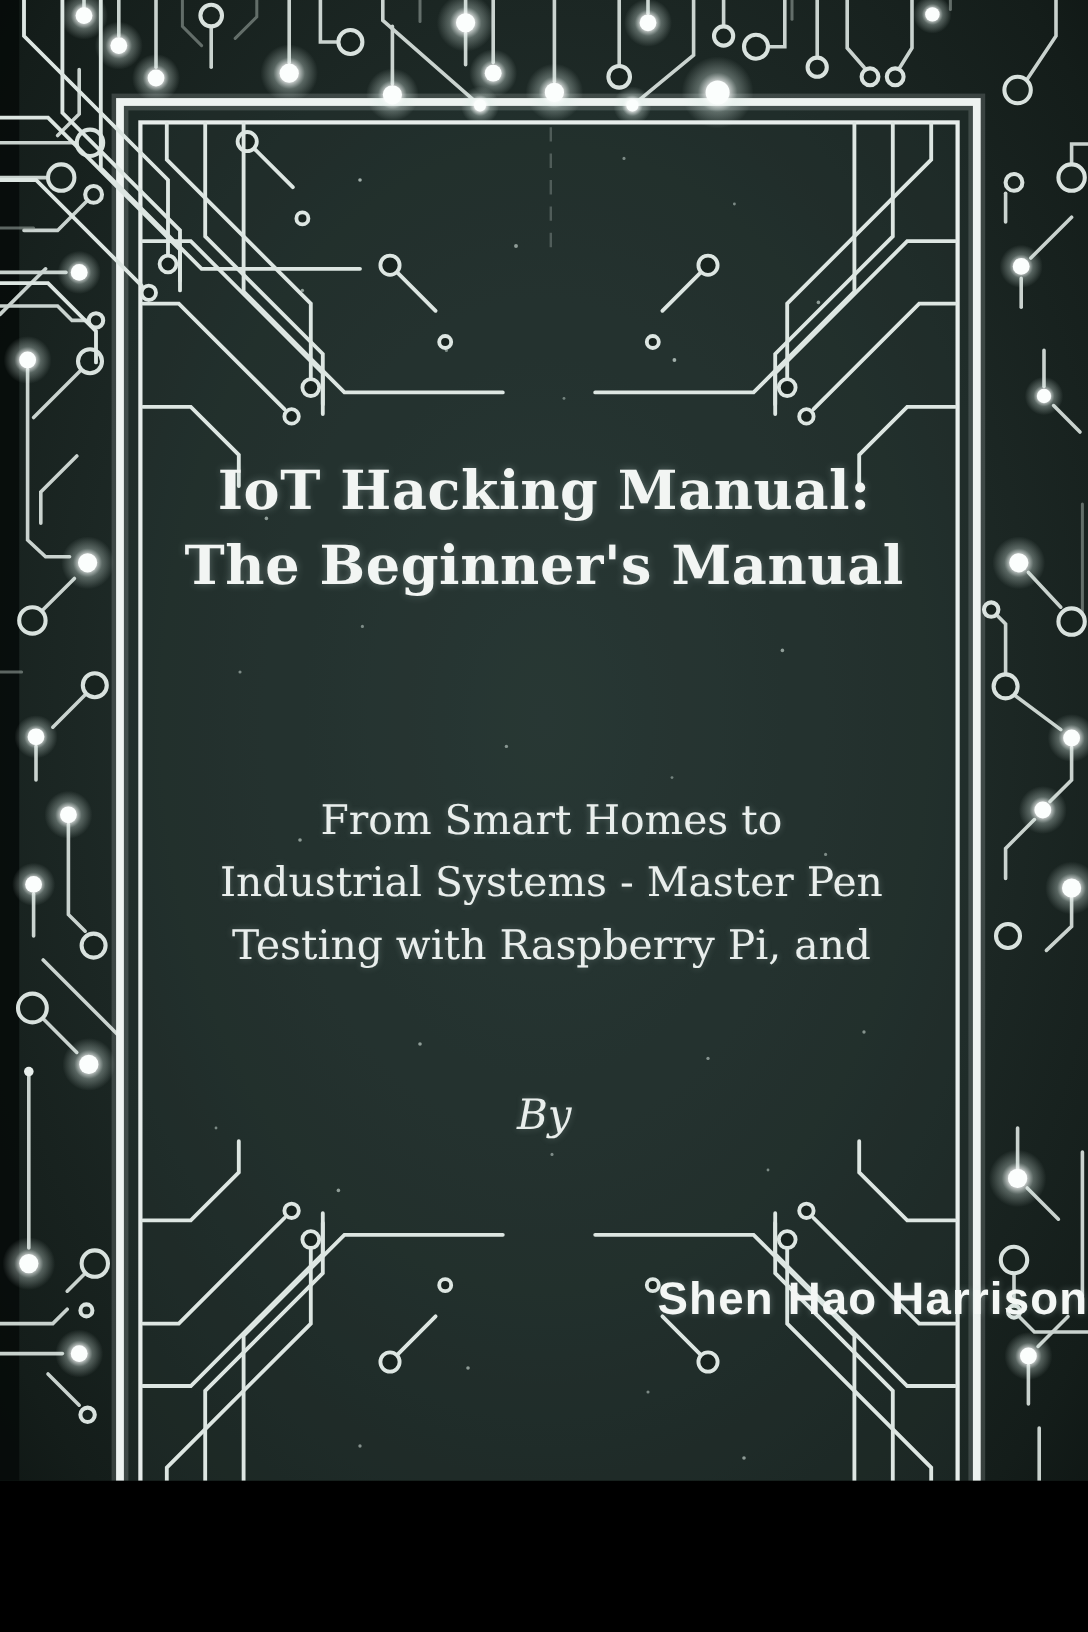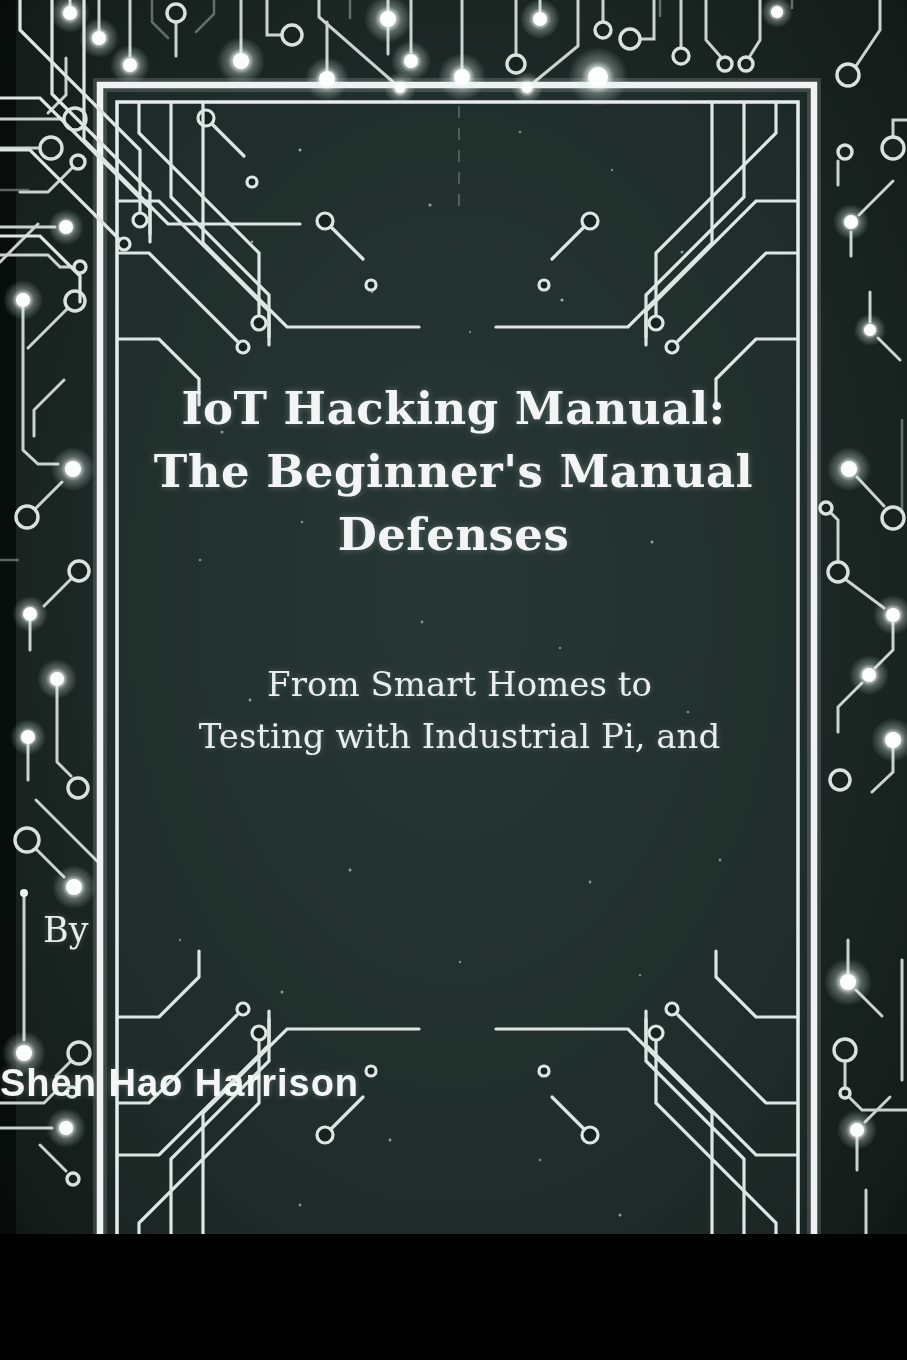--- a/index.html
+++ b/index.html
@@ -18,28 +18,27 @@
     letter-spacing:.5px;
   }
   .subtitle{
     position:absolute;left:110px;right:98px;top:658px;
     text-align:center;color:var(--subtitle_text,#e9eeec);
     font-weight:normal;font-size:34px;line-height:52px;
     text-shadow:0 0 6px rgba(220,240,235,.25);
   }
   .byline{
     position:absolute;left:0;right:0;top:908px;
-    color:var(--subtitle_text,#e9eeec);
-    font-size:35px;line-height:44px;
+    text-align:center;color:var(--subtitle_text,#e9eeec);
+    font-style:italic;font-size:35px;line-height:44px;
     text-shadow:0 0 6px rgba(220,240,235,.25);
-    padding-left:43px;
   }
   .author{
     position:absolute;left:0;right:0;top:1060px;
-    text-align:left;color:var(--author_text,#f4f7f5);
+    text-align:right;color:var(--author_text,#f4f7f5);
     font-family:"Liberation Sans", sans-serif;
     font-weight:bold;font-size:38px;line-height:46px;letter-spacing:1px;
     text-shadow:0 0 6px rgba(220,240,235,.3);
   }
 </style>
 </head>
 <body>
 
 <div class="cover">
 
@@ -437,23 +436,23 @@
         <circle cx="200" cy="560" r="1.3" opacity=".5"></circle>
     <circle cx="720" cy="860" r="1.4" opacity=".55"></circle>
         <circle cx="180" cy="940" r="1.2" opacity=".5"></circle>
   </g>
 </svg>
 
 <div class="text-layer">
   <h1 class="title">
     <div>IoT Hacking Manual:</div>
     <div>The Beginner's Manual</div>
-    <div>Defenses</div>
   </h1>
   <div class="subtitle">
     <div>From Smart Homes to</div>
-    <div>Testing with Industrial Pi, and</div>
+    <div>Industrial Systems - Master Pen</div>
+    <div>Testing with Raspberry Pi, and</div>
   </div>
   <div class="byline">By</div>
   <div class="author">Shen Hao Harrison</div>
 </div>
 
 </div>
 
 </body></html>

